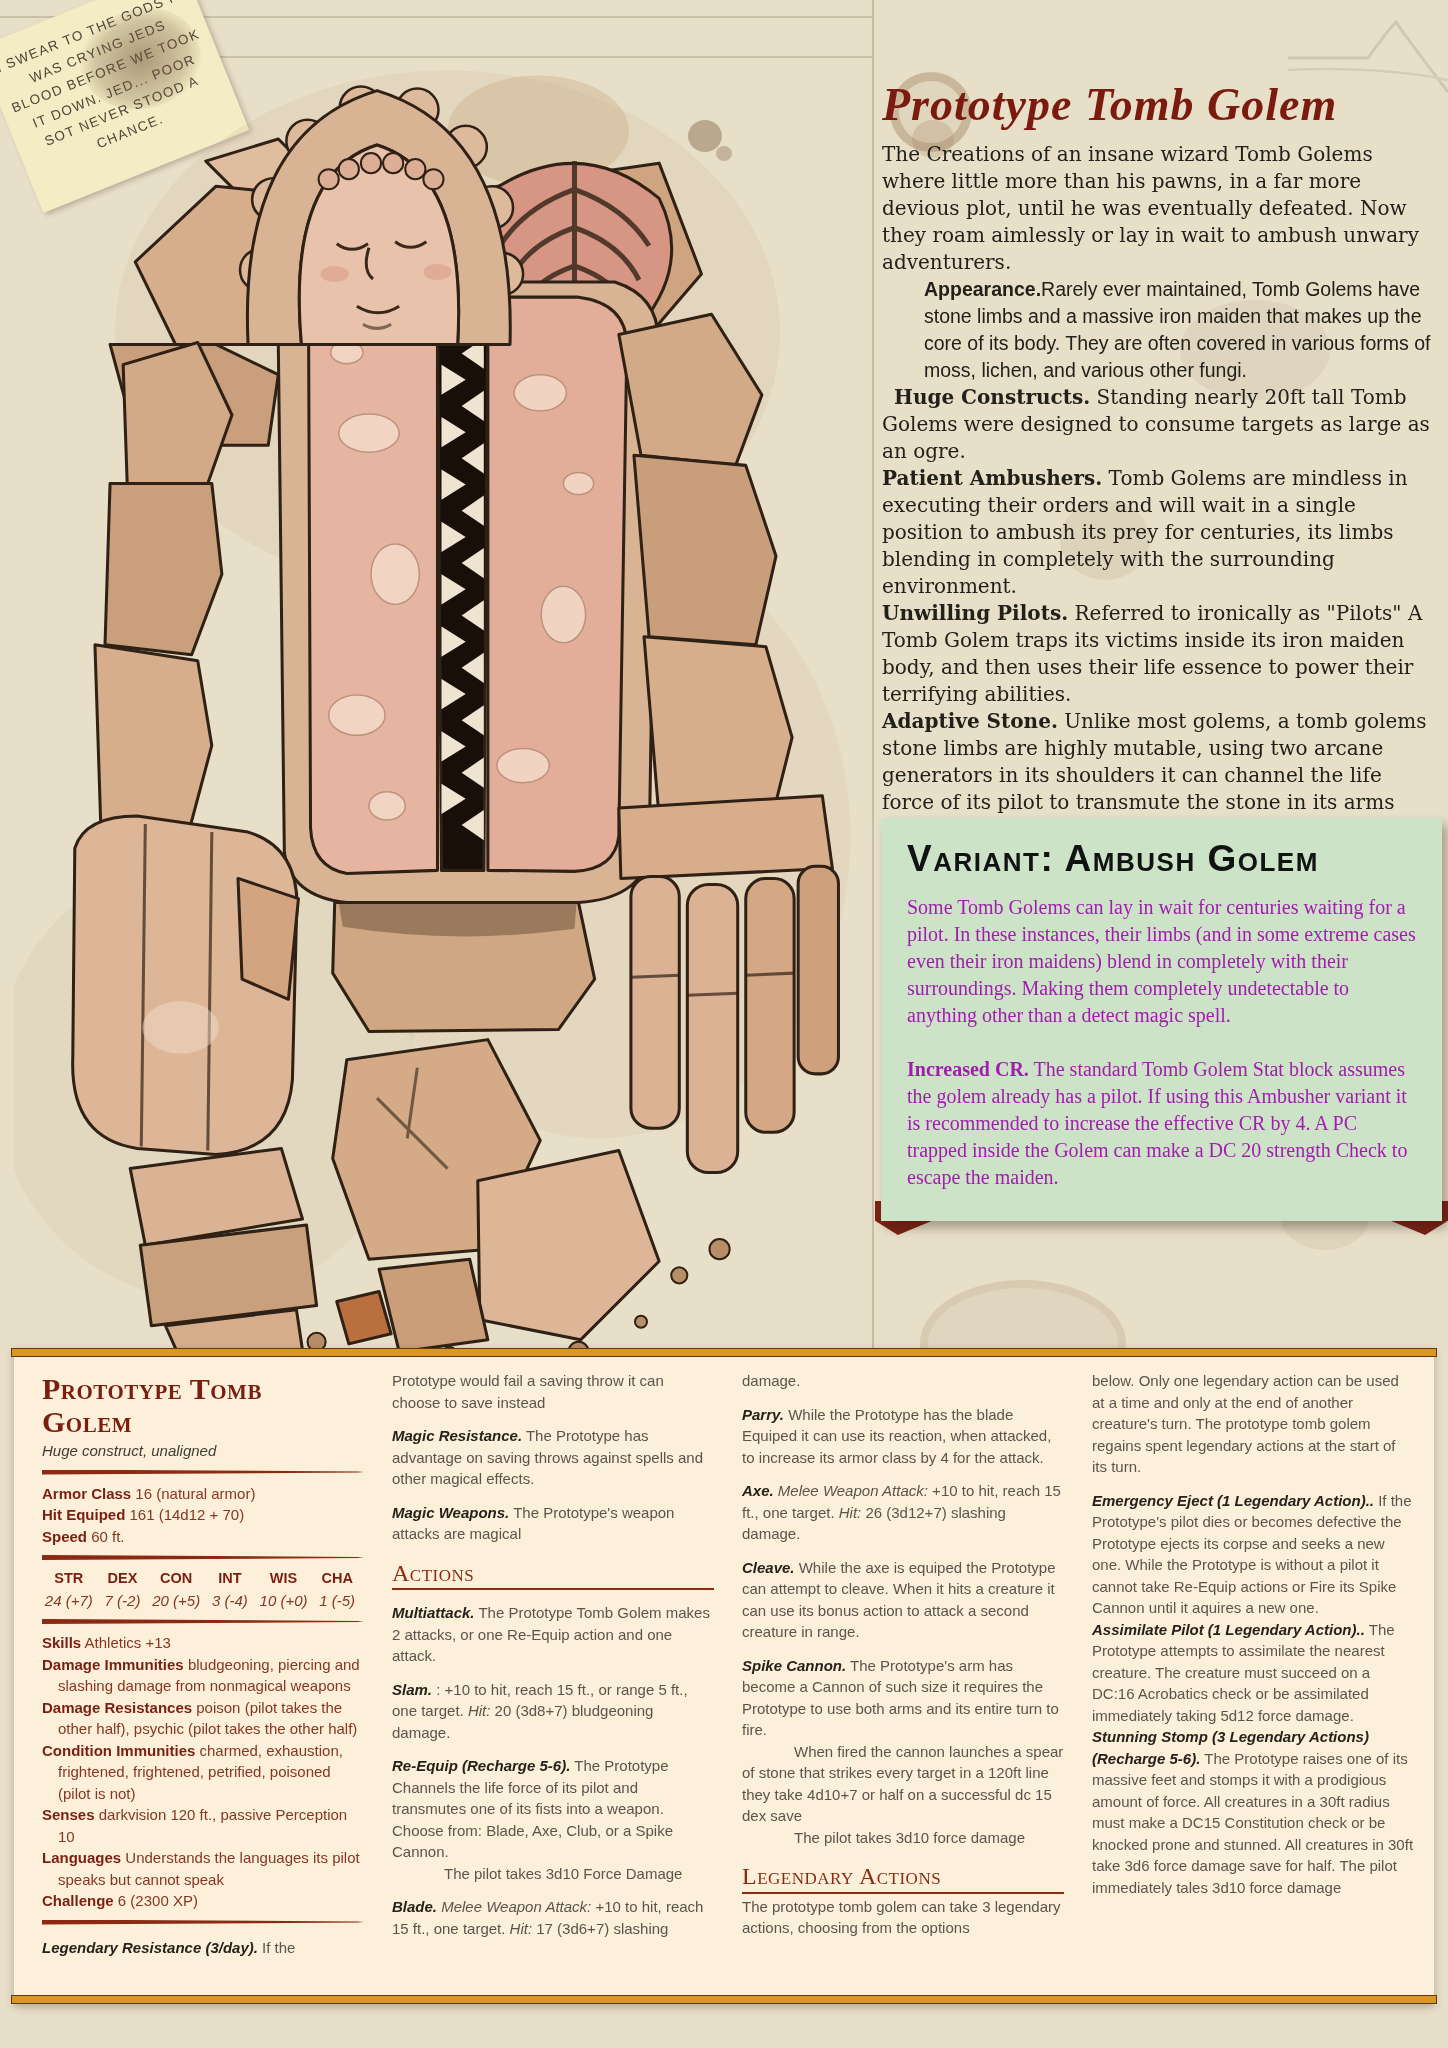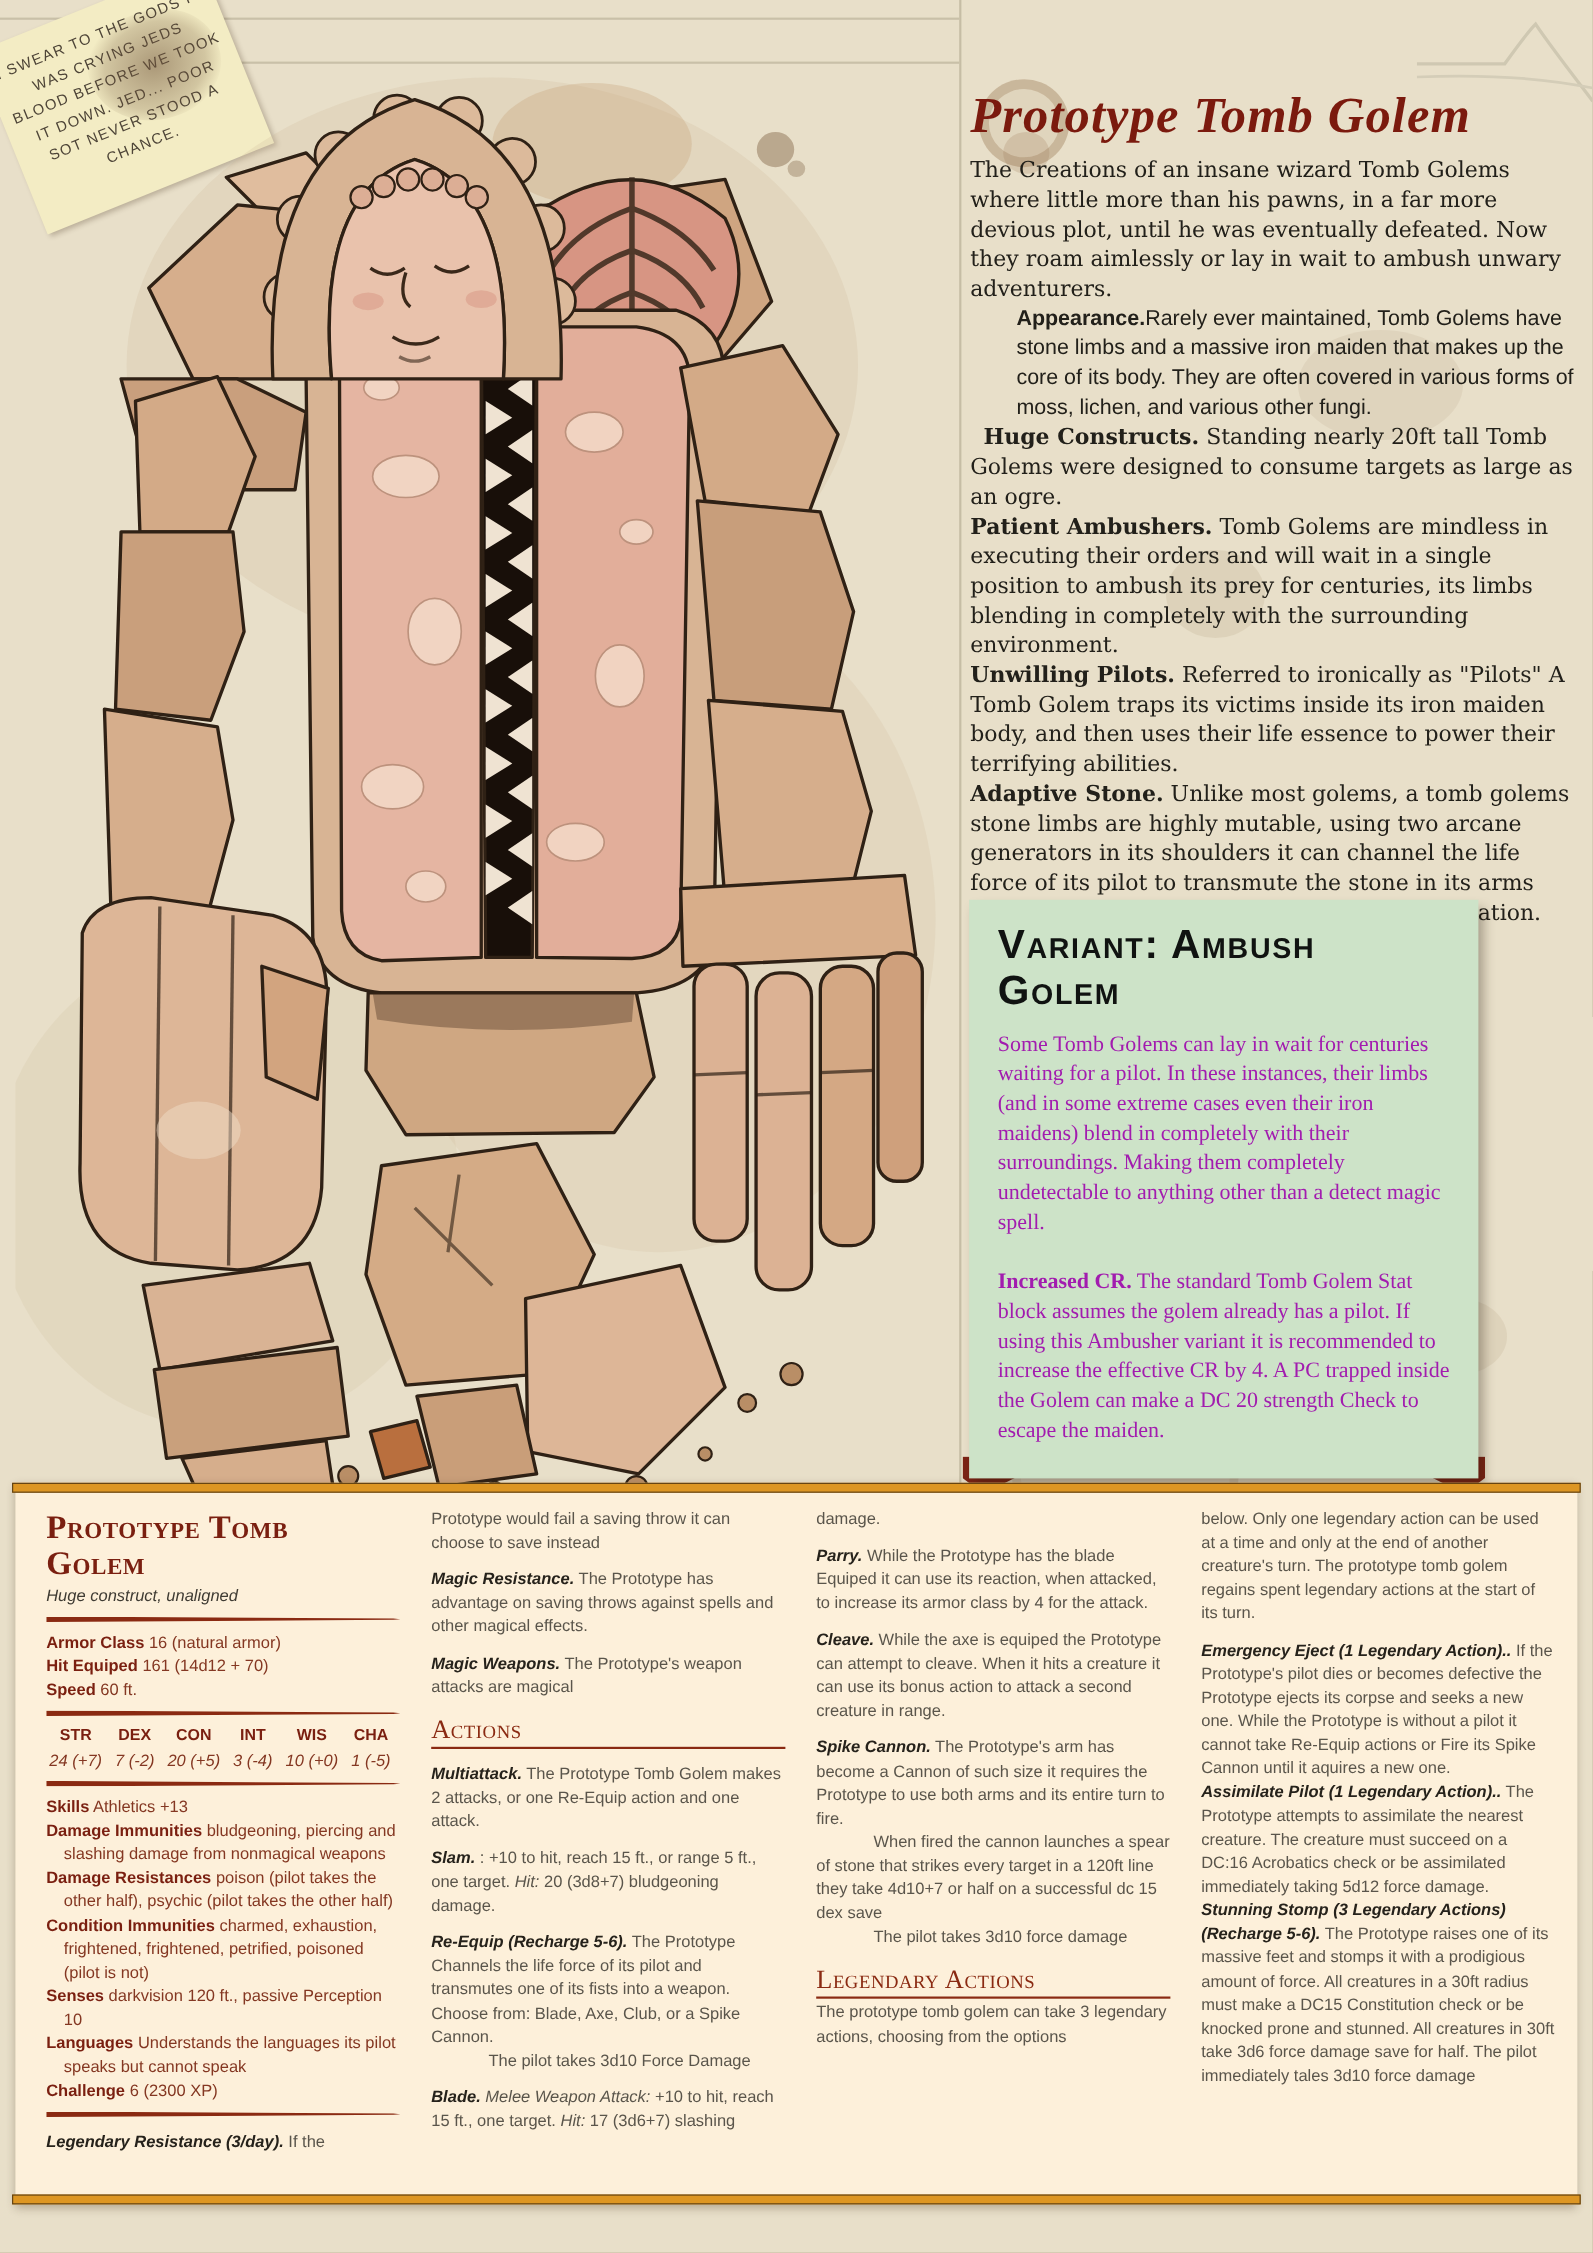--- a/index.html
+++ b/index.html
@@ -20,21 +20,21 @@
         background:radial-gradient(ellipse at 50% 50%, rgba(112,84,58,.55), rgba(112,84,58,.25) 55%, rgba(112,84,58,0) 75%);}
   
   .lore{position:absolute;left:882px;top:78px;width:558px;color:#22201a;}
   .lore h1{margin:0 0 10px 0;font-family:"Liberation Serif",serif;font-style:italic;font-weight:bold;
         font-size:46px;color:#7b1a0e;letter-spacing:1px;}
   .lore p{margin:0;font-family:"DejaVu Serif",serif;font-size:20px;line-height:27px;}
   .lore p.sans{font-family:"Liberation Sans",sans-serif;font-size:19.5px;margin-left:42px;}
   .lore .lead{font-weight:bold;}
   .lore p.ind{text-indent:12px;}
   
-  .variant{position:absolute;left:881px;top:818px;width:463px;box-sizing:border-box;}
+  .variant{position:absolute;left:881px;top:818px;width:561px;box-sizing:border-box;}
   .variant .ribbon{position:absolute;left:-6px;right:-6px;bottom:-14px;height:34px;background:#7c2315;
         clip-path:polygon(0 0,100% 0,100% 58%,96% 100%,90% 58%,10% 58%,4% 100%,0 58%);}
   .variant .panel{position:relative;background:#cde3c8;padding:20px 26px 30px 26px;
         box-shadow:5px 7px 10px rgba(40,30,15,.35);}
   .variant h2{margin:0 0 14px 0;font-family:"Liberation Sans",sans-serif;font-weight:bold;
         font-variant:small-caps;font-size:37px;letter-spacing:1.5px;color:#101311;}
   .variant p{margin:0 0 27px 0;font-family:Liberation Serif, serif;font-size:20px;line-height:27px;color:#a21caf;}
   .variant p:last-child{margin-bottom:0;}
   .variant .lead{font-weight:bold;}
   
@@ -314,20 +314,21 @@
         <p class="trait"><span class="tl">Multiattack.</span><span> The Prototype Tomb Golem makes 2 attacks, or one Re-Equip action and one attack.</span></p>
         <p class="trait"><span class="tl">Slam.</span><span> : +10 to hit, reach 15 ft., or range 5 ft., one target. </span><em>Hit:</em><span> 20 (3d8+7) bludgeoning damage.</span></p>
         <p class="trait"><span class="tl">Re-Equip (Recharge 5-6).</span><span> The Prototype Channels the life force of its pilot and transmutes one of its fists into a weapon. Choose from: Blade, Axe, Club, or a Spike Cannon.</span></p>
         <p class="ind">The pilot takes 3d10 Force Damage</p>
         <p class="trait"><span class="tl">Blade.</span> <em>Melee Weapon Attack:</em><span> +10 to hit, reach 15 ft., one target. </span><em>Hit:</em><span> 17 (3d6+7) slashing</span></p>
       </div>
 
       <div class="col">
         <p class="cont">damage.</p>
         <p class="trait"><span class="tl">Parry.</span><span> While the Prototype has the blade Equiped it can use its reaction, when attacked, to increase its armor class by 4 for the attack.</span></p>
+        <p class="trait"><span class="tl">Axe.</span> <em>Melee Weapon Attack:</em><span> +10 to hit, reach 15 ft., one target. </span><em>Hit:</em><span> 26 (3d12+7) slashing damage.</span></p>
         <p class="trait"><span class="tl">Cleave.</span><span> While the axe is equiped the Prototype can attempt to cleave. When it hits a creature it can use its bonus action to attack a second creature in range.</span></p>
         <p class="trait"><span class="tl">Spike Cannon.</span><span> The Prototype's arm has become a Cannon of such size it requires the Prototype to use both arms and its entire turn to fire.</span></p>
         <p class="ind">When fired the cannon launches a spear of stone that strikes every target in a 120ft line they take 4d10+7 or half on a successful dc 15 dex save</p>
         <p class="ind">The pilot takes 3d10 force damage</p>
         <h3>Legendary Actions</h3>
         <p class="cont">The prototype tomb golem can take 3 legendary actions, choosing from the options</p>
       </div>
 
       <div class="col">
         <p class="cont">below. Only one legendary action can be used at a time and only at the end of another creature's turn. The prototype tomb golem regains spent legendary actions at the start of its turn.</p>

